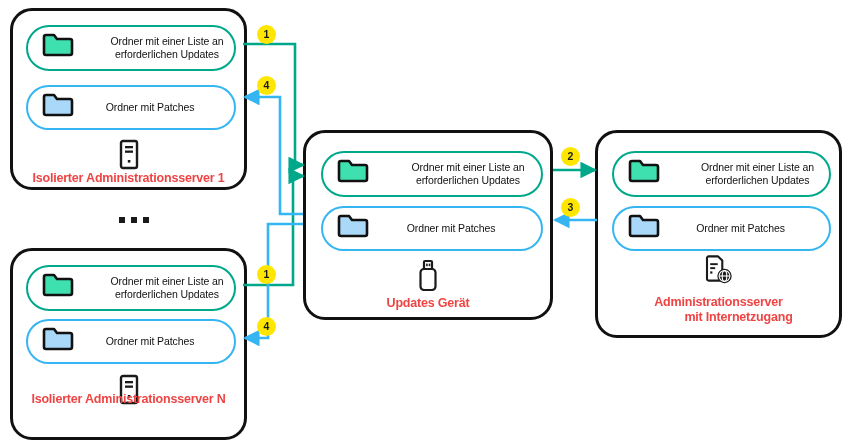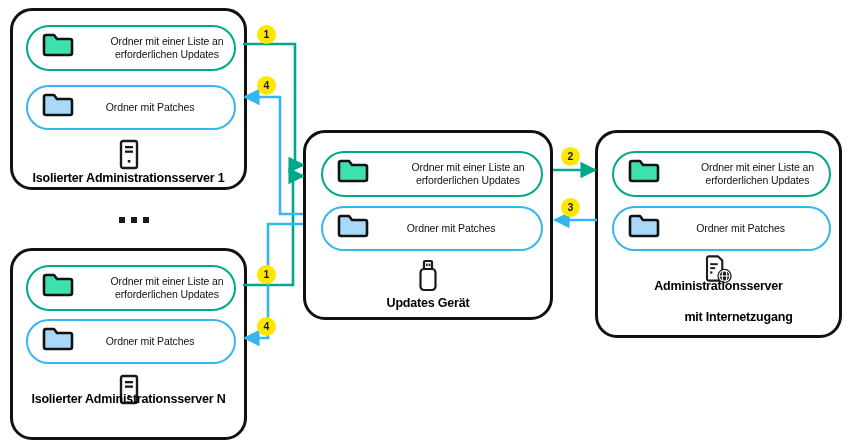--- a/index.html
+++ b/index.html
@@ -9,21 +9,21 @@
   .node-box{position:absolute;border:3px solid #111111;border-radius:22px;background:#fff;box-sizing:border-box;}
 
   .pill{position:absolute;box-sizing:border-box;border-radius:999px;background:#fff;display:flex;align-items:center;}
   .pill.teal{border:2.5px solid #00a88b;}
   .pill.blue{border:2.5px solid #35b6f2;}
 
   .folder{flex:0 0 auto;margin-left:14px;}
   .pill-label{flex:1 1 auto;text-align:center;font-size:10.5px;line-height:12.6px;color:#111;padding:0 10px 0 2px;letter-spacing:-0.1px;}
   .pill-label.two-line{padding-right:8px;margin-left:32px;}
 
-  .node-caption{position:absolute;left:0;right:0;text-align:center;font-size:12.5px;font-weight:bold;color:#000000;line-height:15px;letter-spacing:-0.2px;}
+  .node-caption{position:absolute;left:0;right:0;text-align:center;font-size:12.5px;font-weight:bold;color:#ef4444;line-height:15px;letter-spacing:-0.2px;}
 
   .node-icon{position:absolute;}
 
   .badge{position:absolute;width:19px;height:19px;border-radius:50%;background:#ffe600;color:#1a1a1a;font-size:10.5px;font-weight:bold;display:flex;align-items:center;justify-content:center;z-index:40;line-height:1;}
 
   .ellipsis{position:absolute;display:flex;gap:6px;align-items:center;}
   .ellipsis i{display:block;width:6px;height:6px;background:#1a1a1a;}
 
   svg.wires{position:absolute;left:0;top:0;width:852px;height:448px;overflow:visible;z-index:5;}
 </style>
@@ -191,21 +191,21 @@
         <rect x="7.2" y="8.2" width="7.5" height="1.9" fill="#1a1a1a"></rect>
         <rect x="7.2" y="12.2" width="5" height="1.9" fill="#1a1a1a"></rect>
         <rect x="7.2" y="16.4" width="2.2" height="2.2" fill="#1a1a1a"></rect>
         <circle cx="21.5" cy="21" r="7.2" fill="#1a1a1a"></circle>
         <circle cx="21.5" cy="21" r="5.4" fill="none" stroke="#ffffff" stroke-width="1.1"></circle>
         <ellipse cx="21.5" cy="21" rx="2.3" ry="5.4" fill="none" stroke="#ffffff" stroke-width="1.1"></ellipse>
         <line x1="16.1" y1="21" x2="26.9" y2="21" stroke="#ffffff" stroke-width="1.1"></line>
       </svg>
     </span>
 
-    <div class="node-caption" style="top:146px;">Administrationsserver</div>
+    <div class="node-caption" style="top:162px;">Administrationsserver</div>
     <div class="node-caption" style="top:177px;padding-left:40px;">mit Internetzugang</div>
   </div>
 
   <div class="badge" style="left:257px;top:25px;">1</div>
   <div class="badge" style="left:257px;top:76px;">4</div>
   <div class="badge" style="left:257px;top:265px;">1</div>
   <div class="badge" style="left:257px;top:317px;">4</div>
   <div class="badge" style="left:561px;top:147px;">2</div>
   <div class="badge" style="left:561px;top:198px;">3</div>
 

